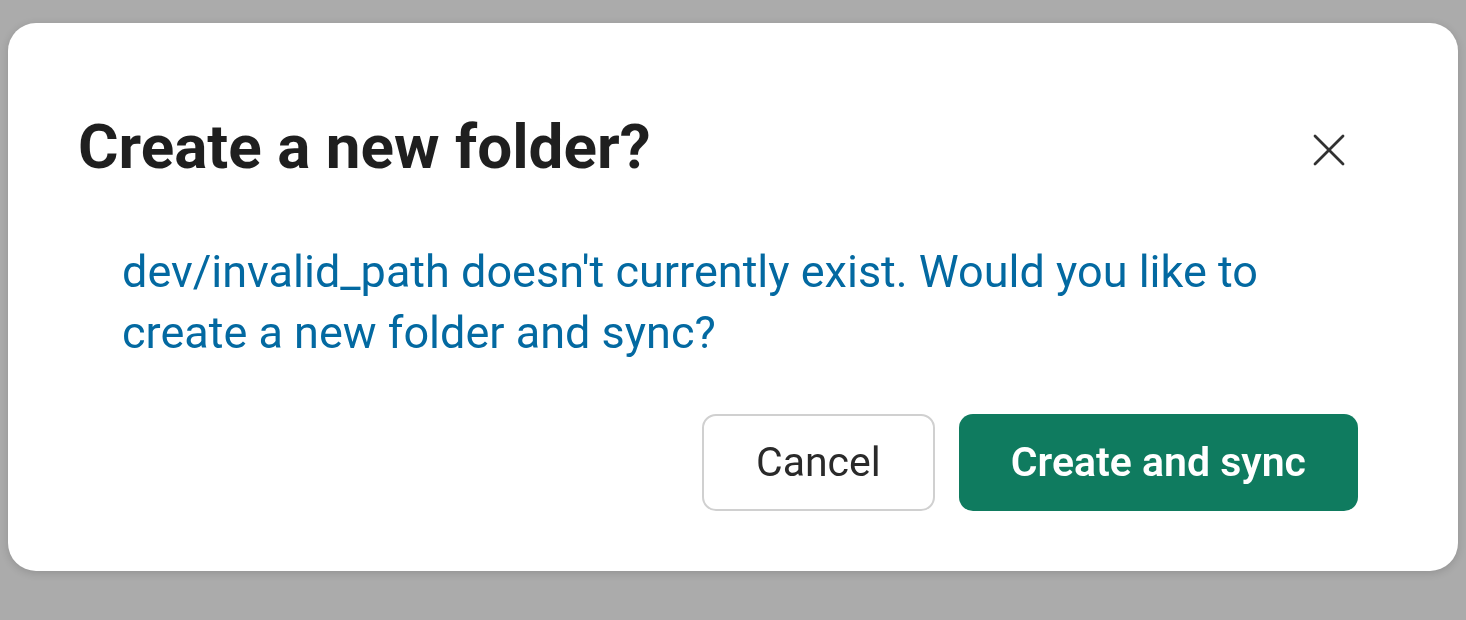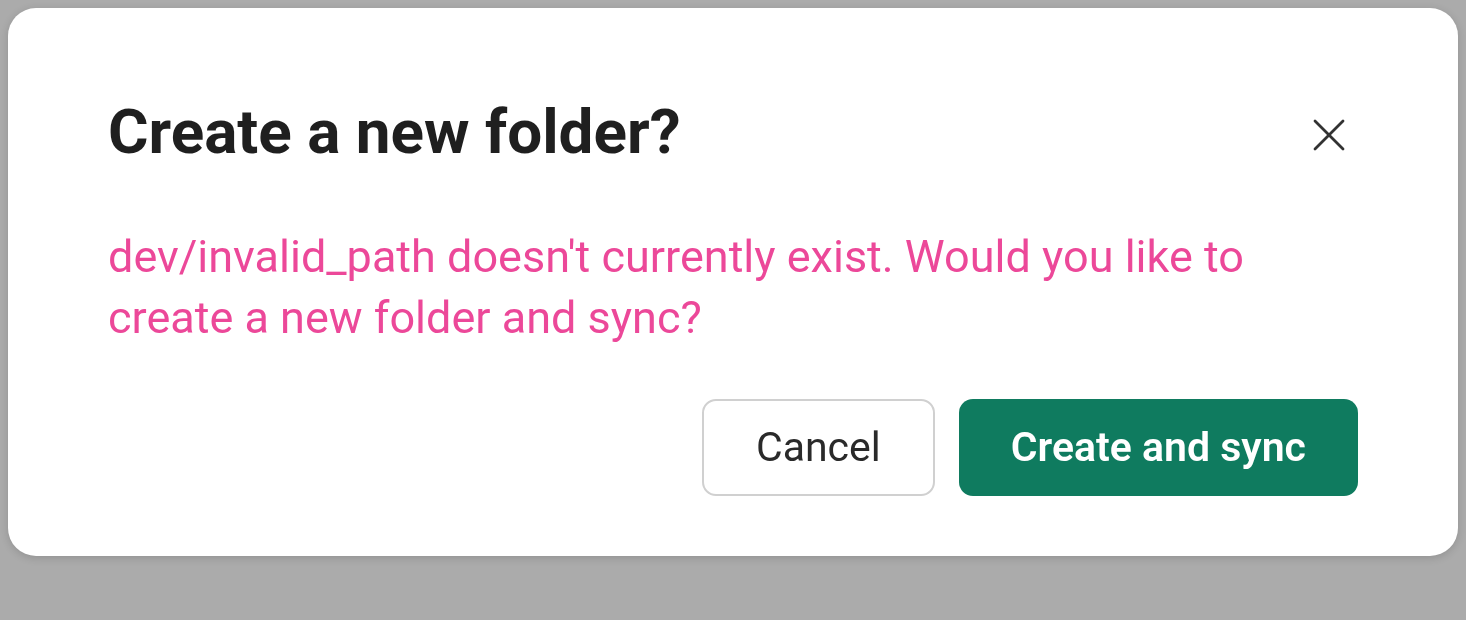--- a/index.html
+++ b/index.html
@@ -10,26 +10,26 @@
     body {
       font-family: "Segoe UI", -apple-system, BlinkMacSystemFont, Roboto, sans-serif;
       background: #ababab;
       width: 1466px;
       height: 620px;
       position: relative;
       overflow: hidden;
     }
     .dialog {
       position: absolute;
-      top: 8px;
+      top: 23px;
       left: 8px;
       right: 8px;
       background: #ffffff;
       border-radius: 28px;
-      padding: 90px 100px 60px 100px;
+      padding: 90px 100px 60px 70px;
       box-shadow: 0 2px 8px rgba(0,0,0,0.15);
     }
     .dialog-header {
       display: flex;
       justify-content: space-between;
       align-items: flex-start;
       margin-bottom: 60px;
     }
     .dialog-title {
       font-size: 62px;
@@ -48,23 +48,24 @@
       justify-content: center;
       margin-top: 8px;
     }
     .close-button svg {
       width: 42px;
       height: 42px;
     }
     .dialog-body {
       font-size: 45px;
       font-weight: 400;
-      color: #ec4899;
+      color: #0369a1;
       line-height: 1.35;
       margin-bottom: 50px;
+      margin-left: 44px;
     }
     .dialog-footer {
       display: flex;
       justify-content: flex-end;
       gap: 24px;
     }
     .btn {
       font-family: inherit;
       font-size: 41px;
       padding: 26px 52px;

